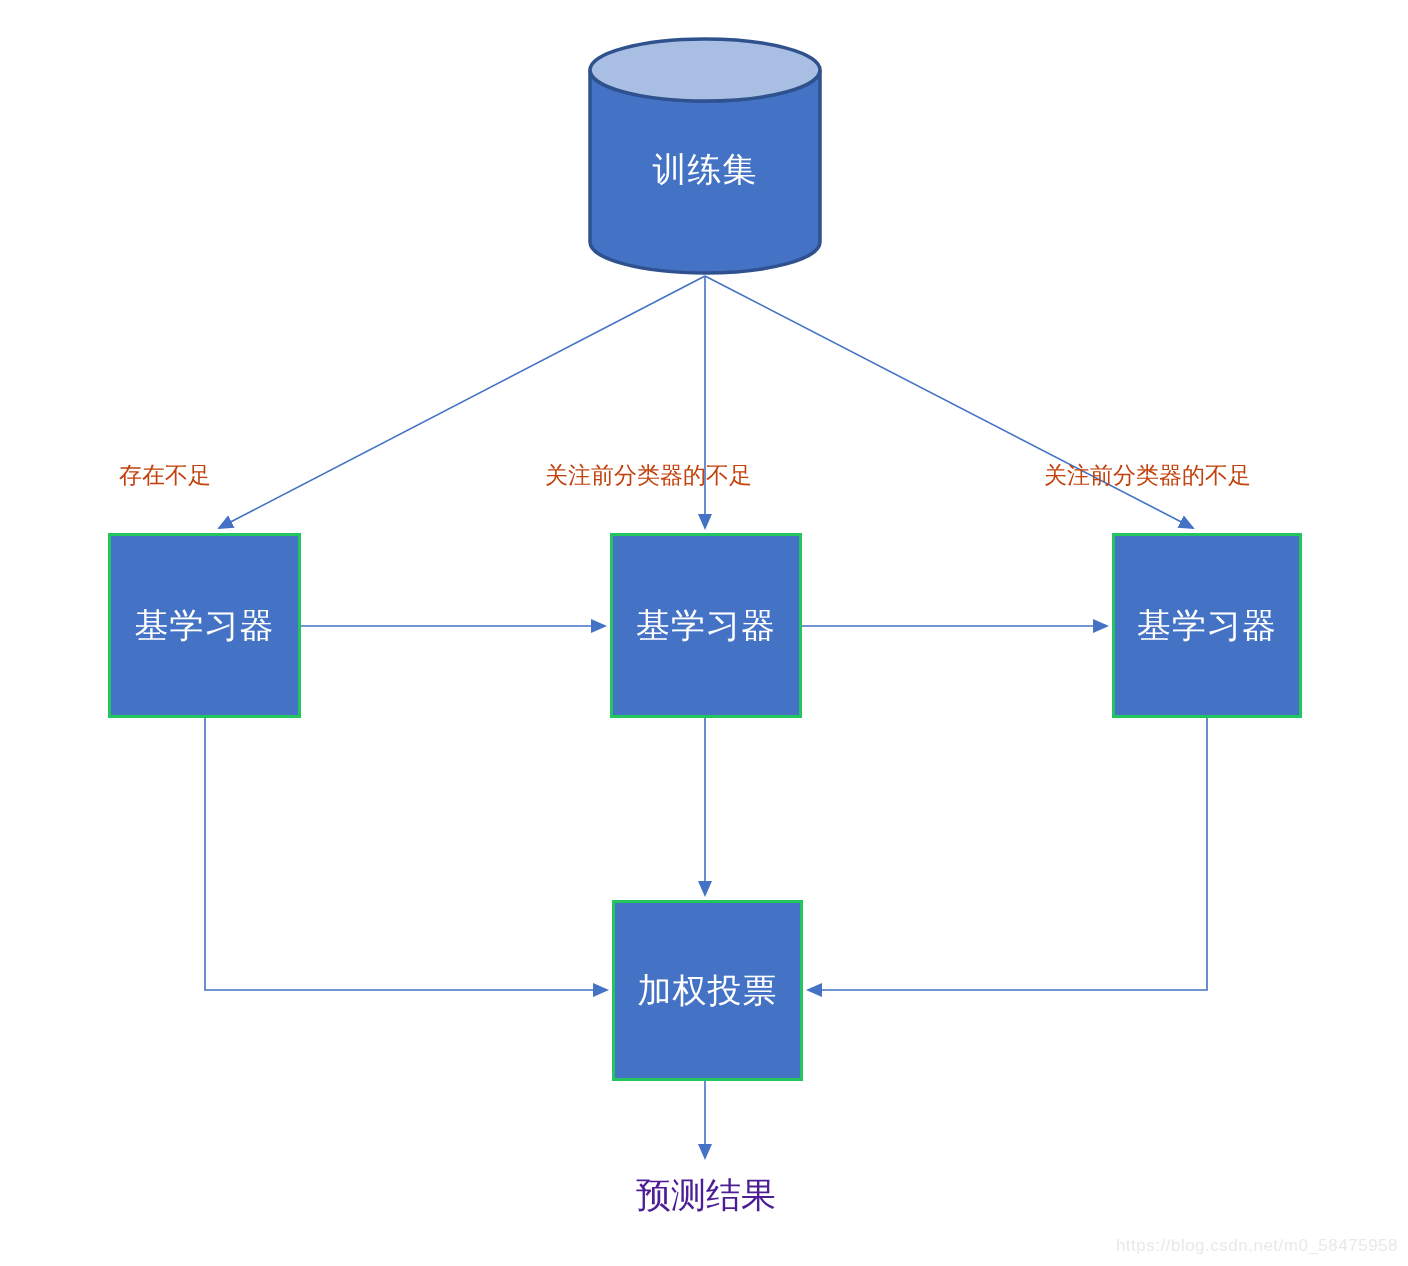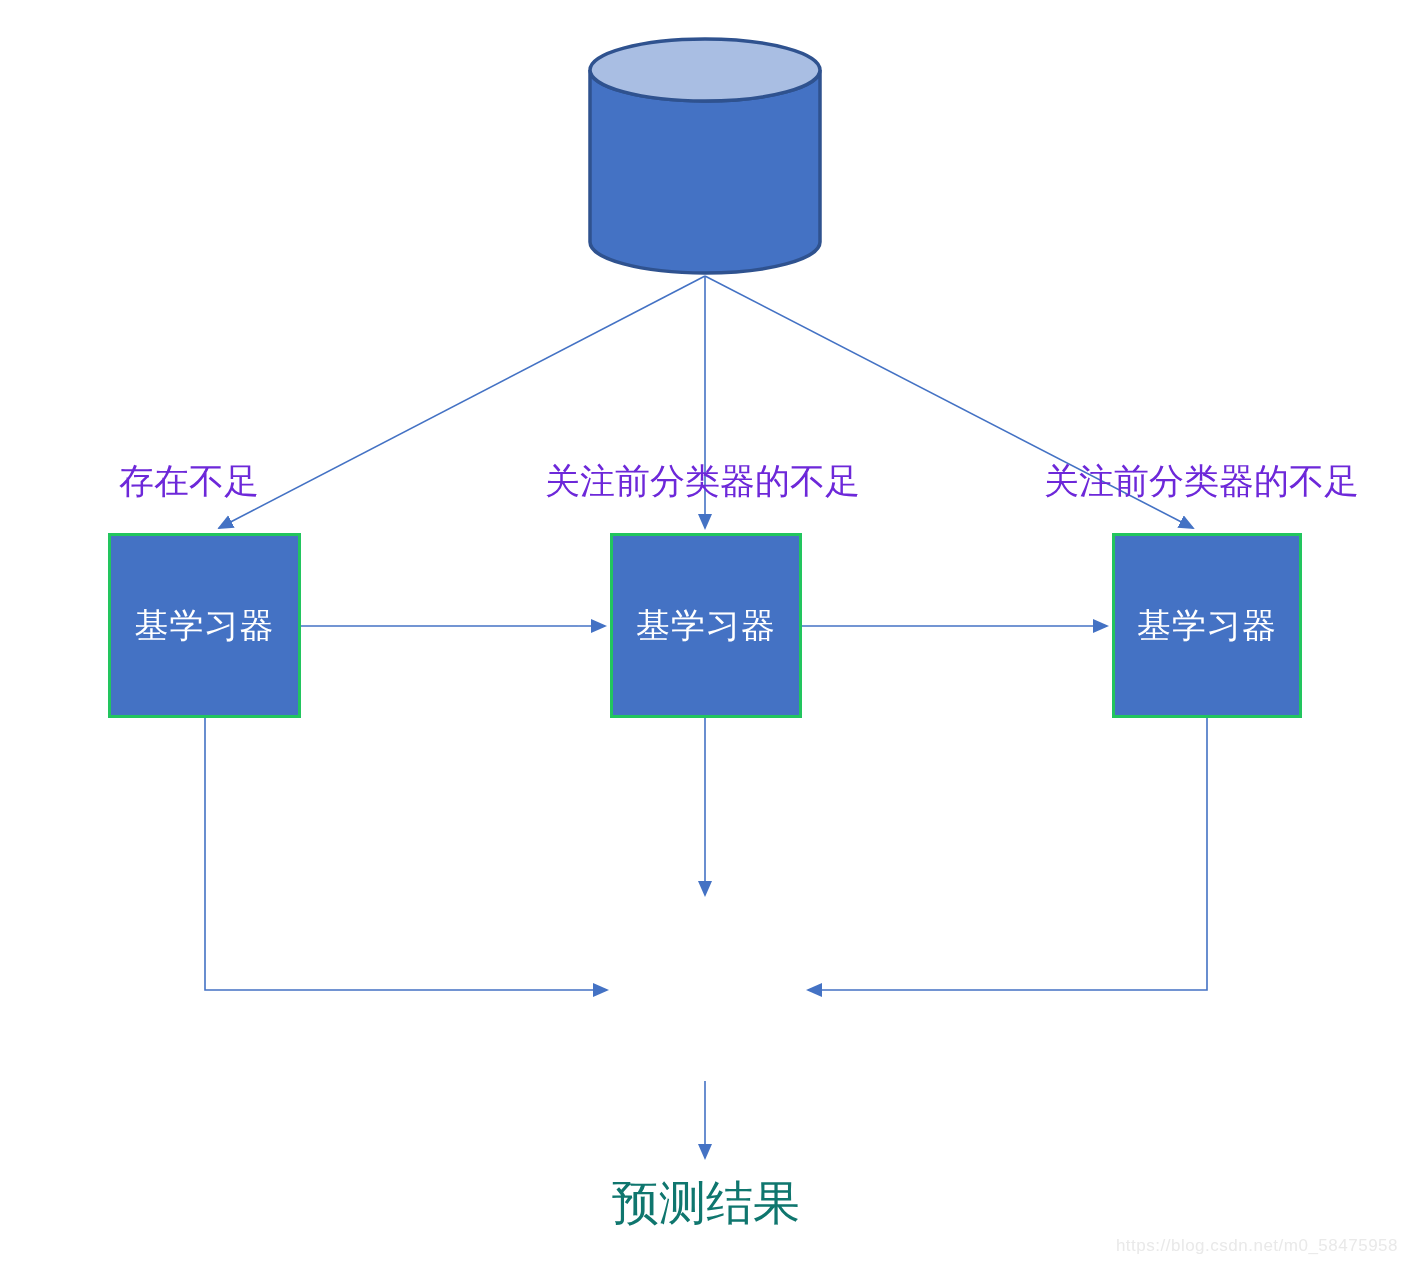--- a/index.html
+++ b/index.html
@@ -40,33 +40,33 @@
     left: 590px;
     top: 120px;
     width: 230px;
     height: 100px;
     display: flex;
     align-items: center;
     justify-content: center;
   }
   .edge-label {
     position: absolute;
-    font-size: 35px;
-    color: #6d28d9;
+    font-size: 23px;
+    color: #c2410c;
     white-space: nowrap;
     line-height: 1.05;
   }
   .result-label {
     position: absolute;
     left: 560px;
     top: 1172px;
     width: 292px;
     text-align: center;
-    font-size: 47px;
-    color: #0f766e;
+    font-size: 35px;
+    color: #4c1d95;
     white-space: nowrap;
   }
   .watermark {
     position: absolute;
     right: 10px;
     top: 1236px;
     font-size: 17px;
     color: #E9E9E9;
     letter-spacing: 0.5px;
     white-space: nowrap;
@@ -96,31 +96,37 @@
     <polyline points="1207,718 1207,990 808,990" fill="none" stroke="#4472C4" stroke-width="1.6" marker-end="url(#arrow)"></polyline>
 
     <line x1="705" y1="1081" x2="705" y2="1158" stroke="#4472C4" stroke-width="1.6" marker-end="url(#arrow)"></line>
 
     <g>
       <path d="M 590 70 L 590 242 A 115 31 0 0 0 820 242 L 820 70 A 115 31 0 0 1 590 70 Z" fill="#4472C4" stroke="#2F528F" stroke-width="3.5"></path>
       <ellipse cx="705" cy="70" rx="115" ry="31" fill="#A9BEE3" stroke="#2F528F" stroke-width="3.5"></ellipse>
     </g>
   </svg>
 
+  <div class="cylinder-label-wrap">
+    <span class="node-label">训练集</span>
+  </div>
 
   <div class="node-box" style="left:108px; top:533px; width:193px; height:185px;">
     <span class="node-label">基学习器</span>
   </div>
   <div class="node-box" style="left:610px; top:533px; width:192px; height:185px;">
     <span class="node-label">基学习器</span>
   </div>
   <div class="node-box" style="left:1112px; top:533px; width:190px; height:185px;">
     <span class="node-label">基学习器</span>
   </div>
 
+  <div class="node-box" style="left:612px; top:900px; width:191px; height:181px;">
+    <span class="node-label">加权投票</span>
+  </div>
 
   <div class="edge-label" style="left:119px; top:463px;">存在不足</div>
   <div class="edge-label" style="left:545px; top:463px;">关注前分类器的不足</div>
   <div class="edge-label" style="left:1044px; top:463px;">关注前分类器的不足</div>
 
   <div class="result-label">预测结果</div>
 
   <div class="watermark">https://blog.csdn.net/m0_58475958</div>
 
 </div>

